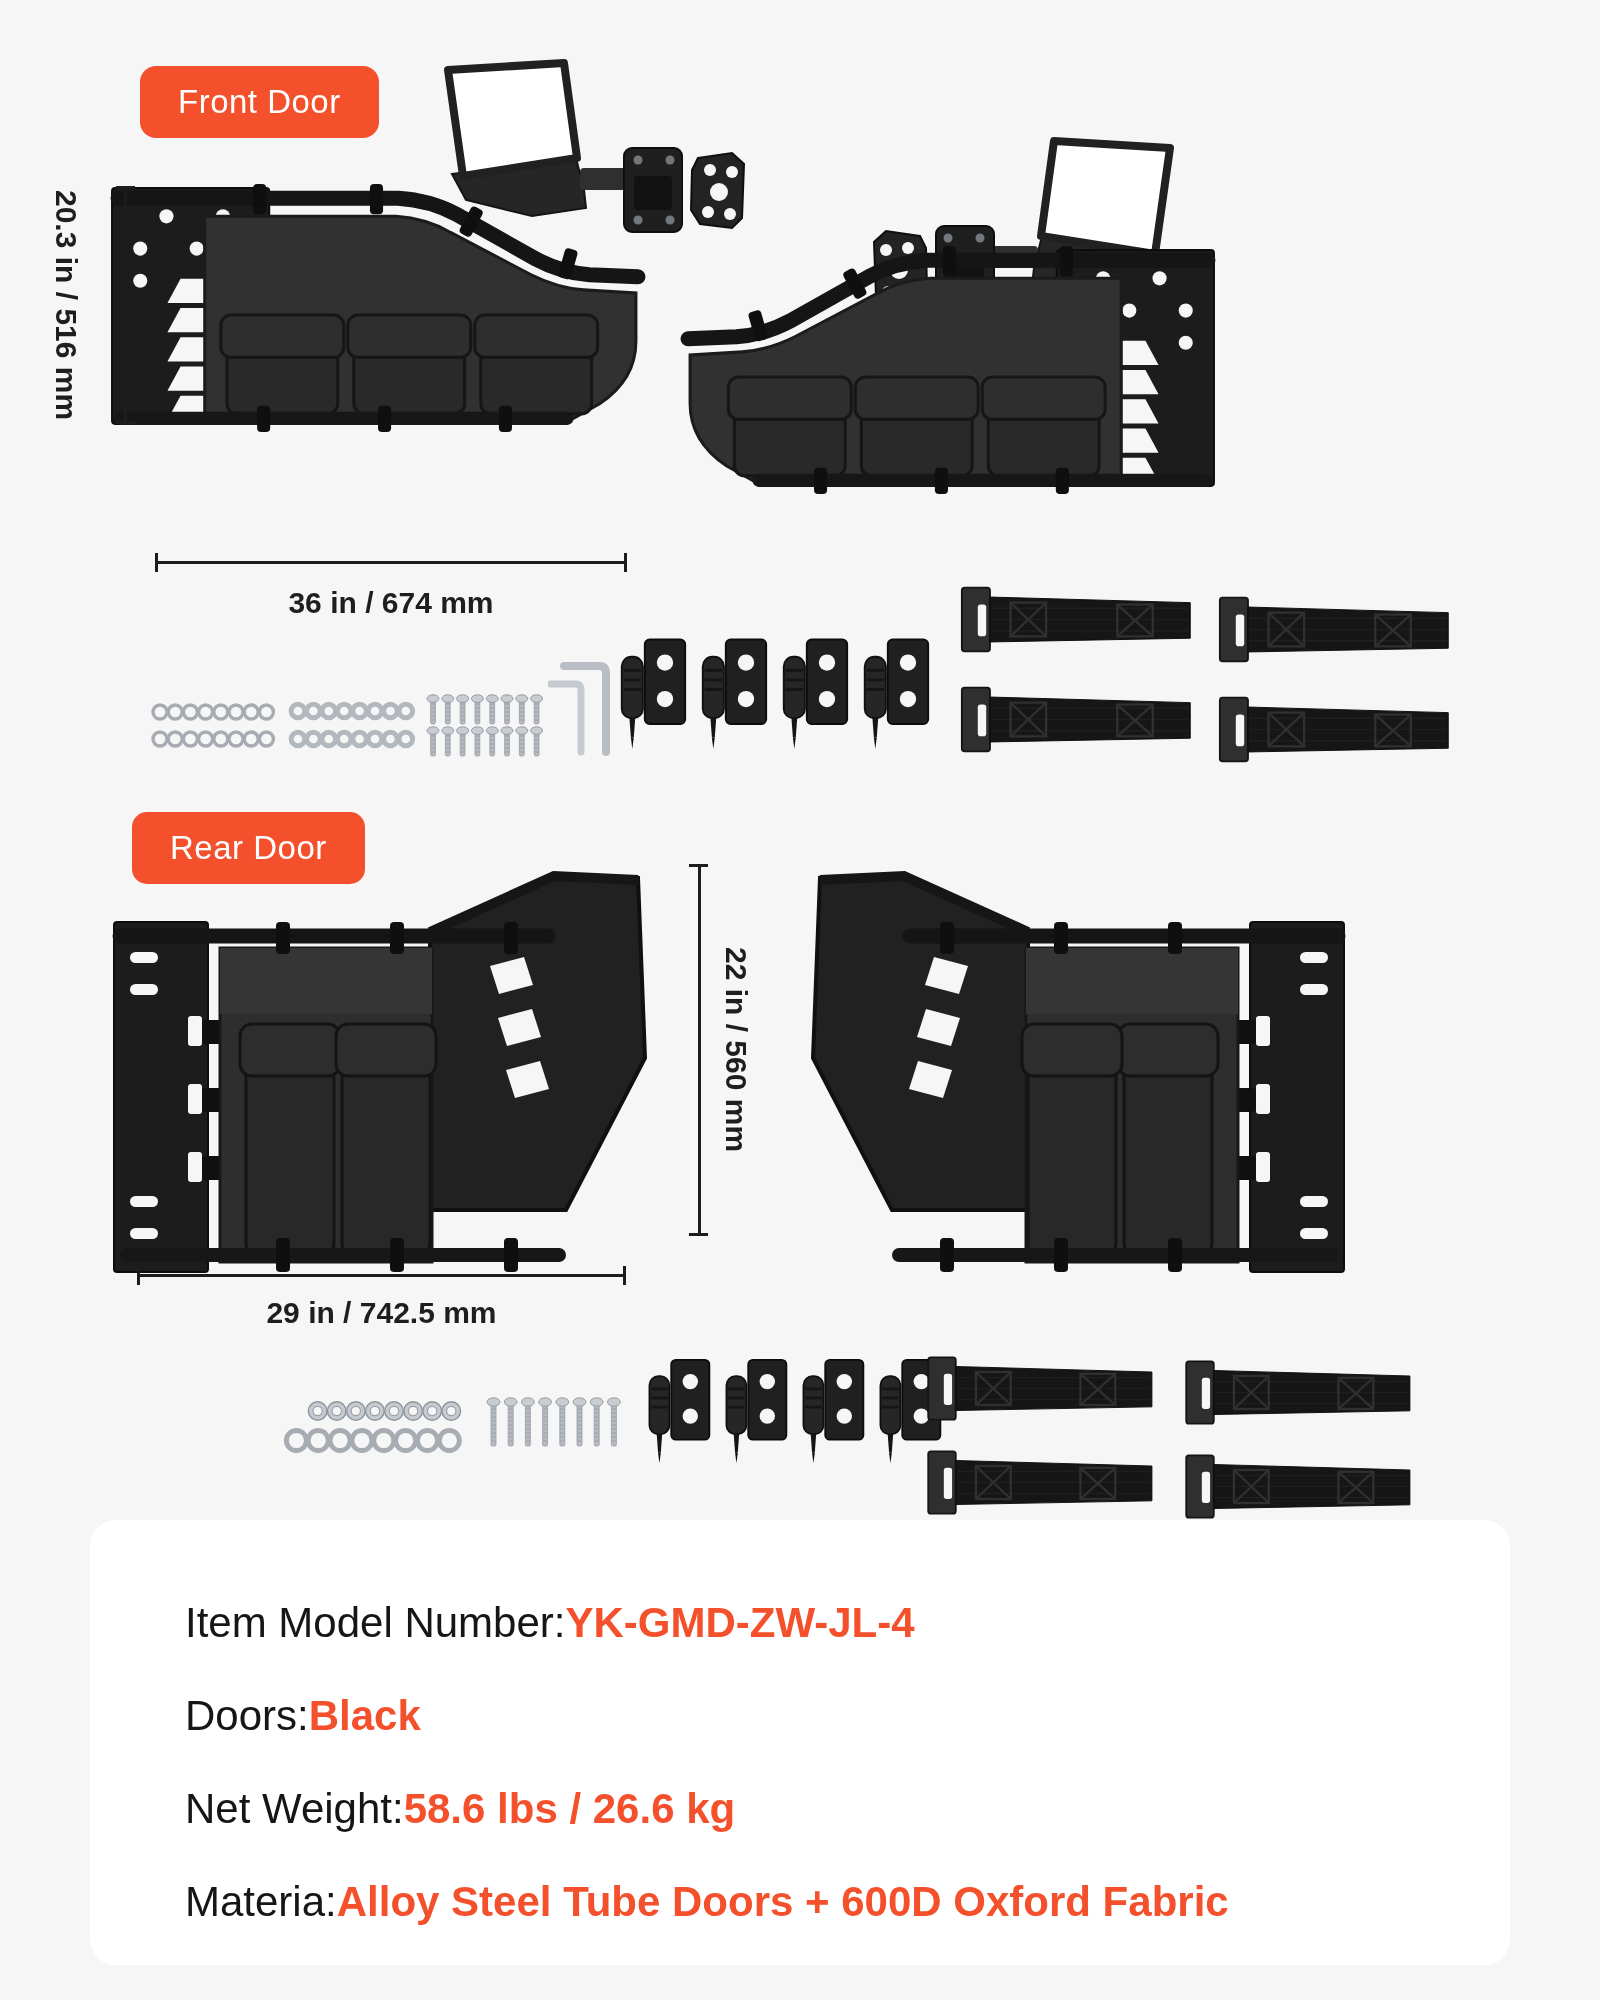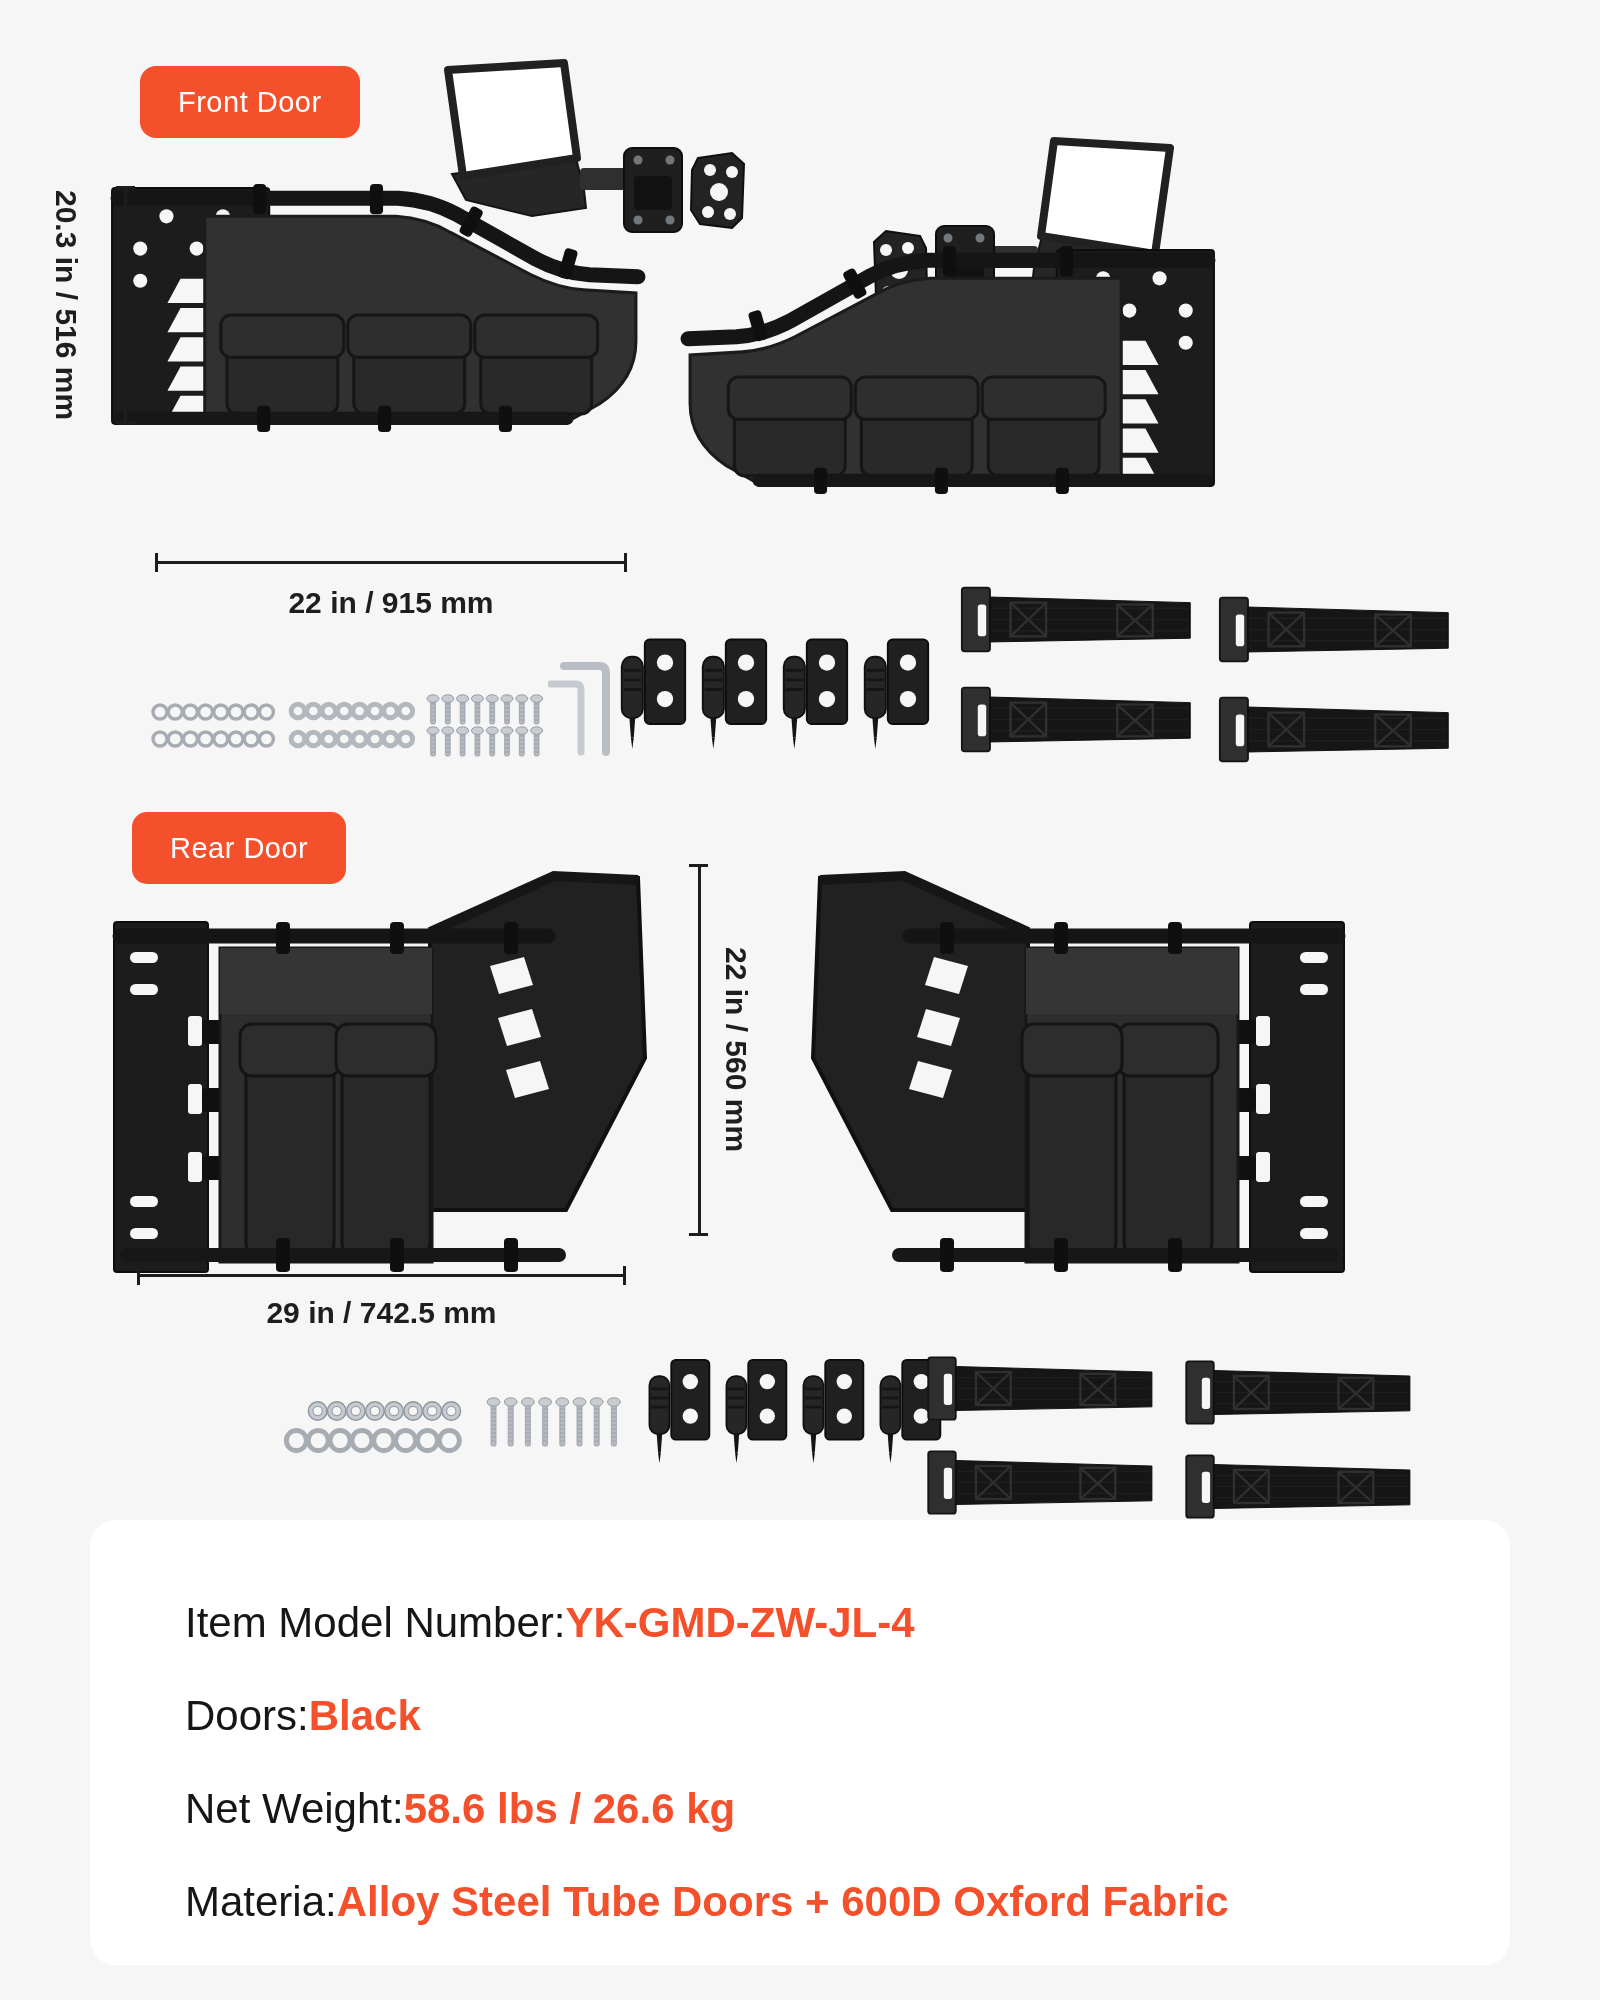--- a/index.html
+++ b/index.html
@@ -7,21 +7,21 @@
     position:relative;width:1600px;height:2000px;overflow:hidden;
     background:var(--background-color,#f6f6f7);
     font-family:"Liberation Sans",sans-serif;
   }
   .abs{position:absolute;}
   svg.abs{display:block;}
   .mirrored{transform:scaleX(-1);}
 
   .badge{
     position:absolute;background:var(--accent-color,#f4502b);color:#fff;
-    font-size:29px;font-weight:500;height:72px;line-height:72px;
+    font-size:33px;font-weight:500;height:72px;line-height:72px;
     padding:0 38px;border-radius:16px;letter-spacing:.5px;
   }
 
   .dim-line-v{position:absolute;width:3px;background:#1d1d1d;}
   .dim-line-h{position:absolute;height:3px;background:#1d1d1d;}
   .dim-cap-h{position:absolute;width:19px;height:3px;background:#1d1d1d;}
   .dim-cap-v{position:absolute;width:3px;height:19px;background:#1d1d1d;}
   .dim-label{position:absolute;font-weight:700;color:#1e1e1e;font-size:30px;white-space:nowrap;}
   .dim-label.v{writing-mode:vertical-rl;display:flex;align-items:center;justify-content:center;}
   .dim-label.h{text-align:center;}
@@ -271,21 +271,21 @@
     <div class="dim-cap-h" style="left:116px;top:186px;"></div>
     <div class="dim-line-v" style="left:124px;top:186px;height:238px;"></div>
     <div class="dim-cap-h" style="left:116px;top:421px;"></div>
     <div class="dim-label v" style="left:46px;top:186px;height:238px;width:40px;">20.3 in / 516 mm</div>
   </div>
 
   <div>
     <div class="dim-cap-v" style="left:155px;top:553px;"></div>
     <div class="dim-line-h" style="left:155px;top:561px;width:472px;"></div>
     <div class="dim-cap-v" style="left:624px;top:553px;"></div>
-    <div class="dim-label h" style="left:155px;top:586px;width:472px;">22 in / 915 mm</div>
+    <div class="dim-label h" style="left:155px;top:586px;width:472px;">36 in / 674 mm</div>
   </div>
 
   <svg class="abs" style="left:150px;top:702px;" width="128" height="47" viewBox="0 0 128 47">
     <use href="#s-washer-row" width="128" height="20" y="0"></use>
     <use href="#s-washer-row" width="128" height="20" y="27"></use>
   </svg>
   <svg class="abs" style="left:288px;top:700px;" width="130" height="50" viewBox="0 0 130 50">
     <use href="#s-lock-row" width="128" height="22" y="0"></use>
     <use href="#s-lock-row" width="128" height="22" y="28"></use>
   </svg>

